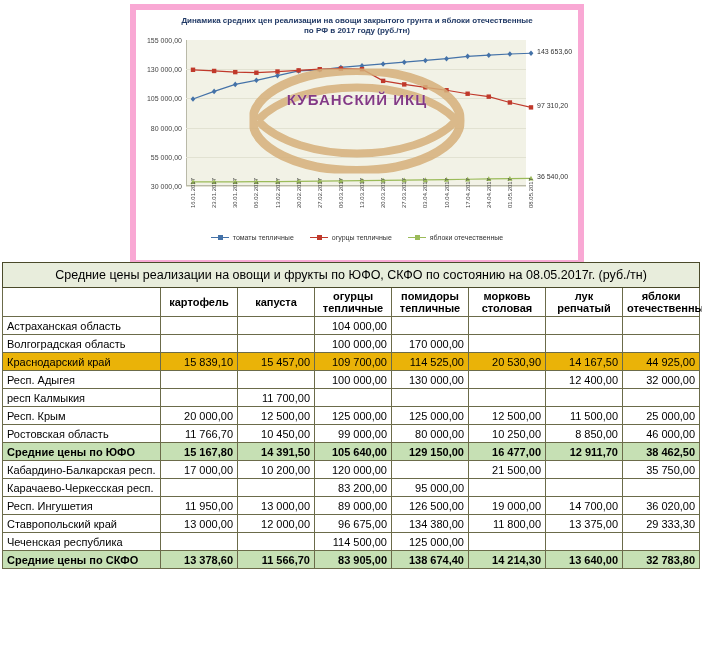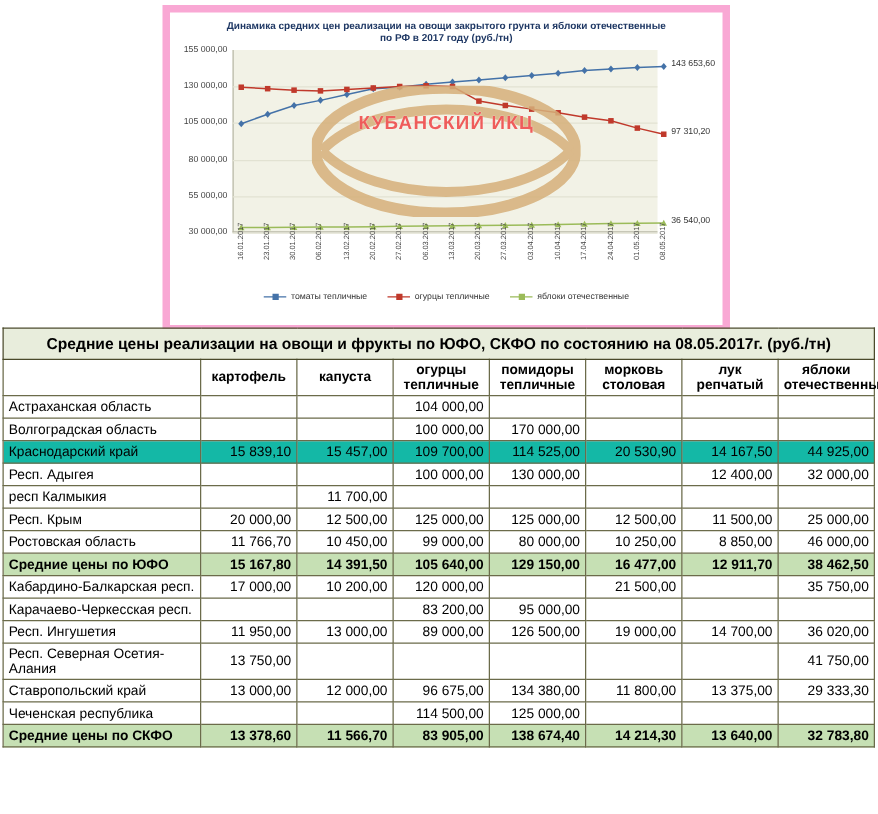--- a/index.html
+++ b/index.html
@@ -28,21 +28,21 @@
     position:absolute;left:0;width:40px;text-align:right;
     font-size:7px;color:#444;transform:translateY(-50%);
   }
   .gridline{position:absolute;left:44px;right:46px;height:0;border-top:1px solid #e2e2d2;}
   .watermark{
     position:absolute;left:50%;top:48%;transform:translate(-50%,-50%);
     width:215px;height:105px;opacity:.85;pointer-events:none;
   }
   .wm-text{
     position:absolute;left:0;right:0;top:22px;text-align:center;
-    color:#ef4444;font-weight:bold;font-size:15px;letter-spacing:1px;
+    color:#701a75;font-weight:bold;font-size:15px;letter-spacing:1px;
     line-height:1.15;text-shadow:0 0 1px #fff;
   }
   .xticks{
     position:absolute;left:44px;right:46px;bottom:0;height:22px;
   }
   .xtick{
     position:absolute;bottom:0;font-size:6px;color:#444;
     transform-origin:left bottom;transform:rotate(-90deg);
     white-space:nowrap;
   }
@@ -56,26 +56,26 @@
   .lg-mark .pt{position:absolute;left:7px;top:1px;width:5px;height:5px;}
 
   
   .table-wrap{position:absolute;left:2px;top:262px;width:698px;}
   table{border-collapse:collapse;width:698px;table-layout:fixed;}
   th,td{
     border:1px solid #6b6b4a;
     padding:2px 4px;font-size:11px;height:18px;box-sizing:border-box;
   }
   .tbl-title{
-    background:#e8eddc;font-weight:bold;font-size:12.5px;text-align:center;
+    background:#e8eddc;font-weight:normal;font-size:12.5px;text-align:center;
     padding:5px 2px;border:1.5px solid #4a4a2a;
   }
   td.name{text-align:left;}
   td.num{text-align:right;}
-  tr.highlight td{background:#14b8a6;}
+  tr.highlight td{background:#eab308;}
   tr.total td{background:#c6e0b4;font-weight:bold;}
   tr.plain td{background:#ffffff;}
   col.c0{width:158px;}
   col.cn{width:77px;}
 </style>
 </head>
 <body>
 
 <div class="chart-card">
   <div class="chart-title">Динамика средних цен реализации на овощи закрытого грунта и яблоки отечественные по РФ в 2017 году (руб./тн)</div>
@@ -342,30 +342,20 @@
           <td class="name">Респ.  Ингушетия</td>
           <td class="num">11 950,00</td>
           <td class="num">13 000,00</td>
           <td class="num">89 000,00</td>
           <td class="num">126 500,00</td>
           <td class="num">19 000,00</td>
           <td class="num">14 700,00</td>
           <td class="num">36 020,00</td>
         </tr>
         <tr class="plain">
-          <td class="name">Респ. Северная Осетия-Алания</td>
-          <td class="num">13 750,00</td>
-          <td class="num"></td>
-          <td class="num"></td>
-          <td class="num"></td>
-          <td class="num"></td>
-          <td class="num"></td>
-          <td class="num">41 750,00</td>
-        </tr>
-        <tr class="plain">
           <td class="name">Ставропольский край</td>
           <td class="num">13 000,00</td>
           <td class="num">12 000,00</td>
           <td class="num">96 675,00</td>
           <td class="num">134 380,00</td>
           <td class="num">11 800,00</td>
           <td class="num">13 375,00</td>
           <td class="num">29 333,30</td>
         </tr>
         <tr class="plain">

